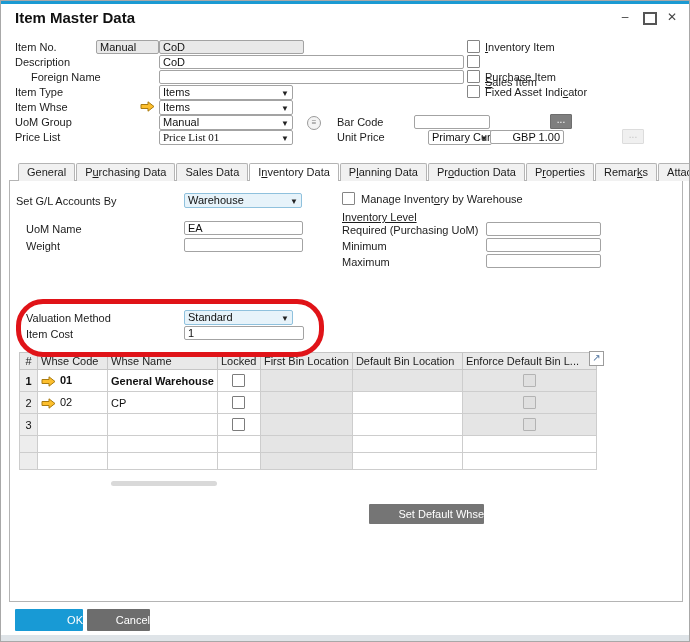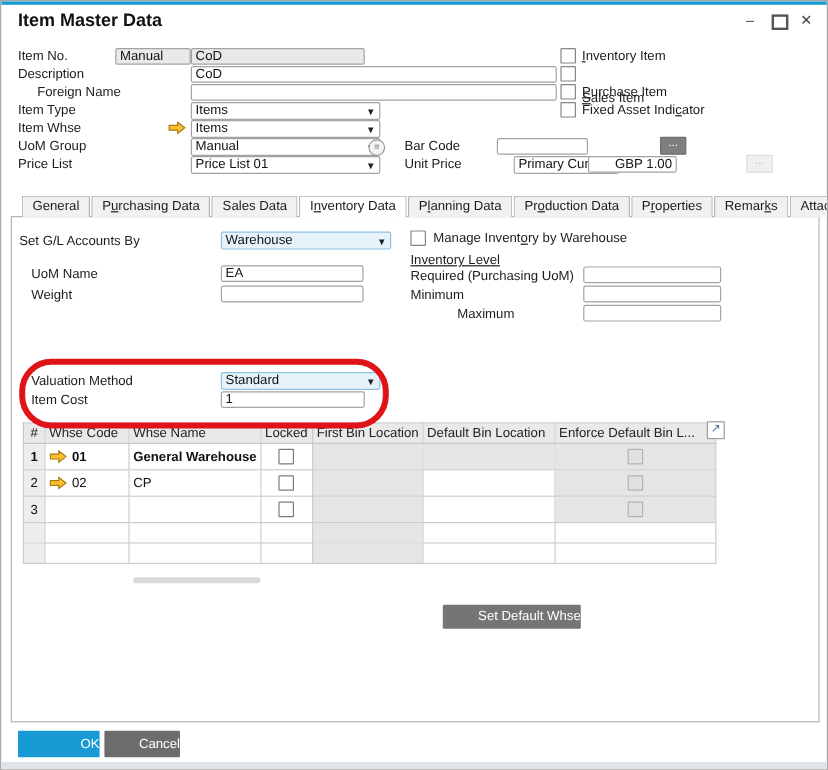--- a/index.html
+++ b/index.html
@@ -5,21 +5,21 @@
   html,body{margin:0;padding:0;background:#eceef0;font-family:"Liberation Sans",sans-serif;}
   .win{position:relative;width:688px;height:640px;background:#ffffff;border:1px solid #a8a8a8;overflow:hidden;}
   .topline{position:absolute;left:0;top:0;width:100%;height:3px;background:#1b9ad2;}
   .titlebar-title{position:absolute;left:14px;top:8px;font-size:15px;font-weight:bold;color:#111;}
   .winctl{position:absolute;top:9px;width:16px;height:14px;text-align:center;color:#444;font-size:12px;line-height:14px;cursor:default;}
   .maxbox{position:absolute;top:11px;width:10px;height:9px;border:2px solid #555;}
   .lbl{position:absolute;font-size:11px;color:#1c1c1c;white-space:nowrap;line-height:13px;}
   .inp{position:absolute;height:12px;border:1px solid #a3a3a3;border-radius:2px;background:#fff;font-size:11px;line-height:12px;padding:0 3px;color:#111;white-space:nowrap;overflow:hidden;}
   .inp.gray{background:#e9e9e9;}
   .inp.right{text-align:right;}
-  .dd{position:absolute;height:13px;border:1px solid #a3a3a3;border-radius:2px;background:#fff;font-size:11px;line-height:13px;padding:0 26px 0 3px;color:#111;white-space:nowrap;overflow:hidden;}
+  .dd{position:absolute;height:13px;border:1px solid #a3a3a3;border-radius:2px;background:#fff;font-size:11px;line-height:13px;padding:0 2px 0 3px;color:#111;white-space:nowrap;overflow:hidden;}
   .dd.blue{background:#e7f3fa;border-color:#8fc1dd;}
   .dd .arr{position:absolute;right:3px;top:1px;font-size:8px;color:#222;}
   .cb{position:absolute;width:11px;height:11px;border:1px solid #858585;border-radius:1px;background:#fff;}
   .link{position:absolute;font-size:11px;color:#1c1c1c;text-decoration:underline;white-space:nowrap;}
   .browse{position:absolute;width:20px;height:13px;background:#7f7f7f;color:#fff;font-size:10px;line-height:10px;text-align:center;border:1px solid #6e6e6e;border-radius:1px;cursor:pointer;}
   .browse.faint{background:#f0f0f0;color:#c4c4c4;border-color:#dcdcdc;}
   .circle-icon{position:absolute;width:12px;height:12px;border:1px solid #9a9a9a;border-radius:50%;background:#f4f4f4;color:#777;font-size:8px;line-height:12px;text-align:center;}
   
   .tabs{position:absolute;left:17px;top:162px;white-space:nowrap;z-index:2;}
   .tab{position:relative;display:inline-block;height:13px;line-height:13px;padding:2px 8px;font-size:11px;color:#1c1c1c;background:#f1f1f1;border:1px solid #b4b4b4;border-bottom:none;border-radius:2px 2px 0 0;margin-right:1px;cursor:pointer;vertical-align:bottom;}
@@ -75,21 +75,21 @@
   <div class="dd" style="left:158px;top:84px;width:127px;"><span>Items</span><span class="arr">▼</span></div>
 
   <svg class="arrow-ic" style="position:absolute;left:139px;top:100px;" width="15" height="11" viewBox="0 0 15 11">
       <path d="M1 3.5 h7 V0.8 l6 4.7 -6 4.7 V7.5 H1 z" fill="#fdbf2d" stroke="#a97b10" stroke-width="1"></path>
     </svg>
   <div class="dd" style="left:158px;top:99px;width:127px;"><span>Items</span><span class="arr">▼</span></div>
 
   <div class="dd" style="left:158px;top:114px;width:127px;"><span>Manual</span><span class="arr">▼</span></div>
   <div class="circle-icon" style="left:306px;top:115px;">≡</div>
 
-  <div class="dd" style="left:158px;top:129px;width:127px;"><span>Price List 01</span><span class="arr">▼</span></div>
+  <div class="dd" style="left:158px;top:129px;width:127px;font-family:Liberation Serif, serif;"><span>Price List 01</span><span class="arr">▼</span></div>
 
   <div class="cb" style="left:466px;top:39px;"></div>
   <div class="lbl" style="left:484px;top:40px;"><u>I</u>nventory Item</div>
   <div class="cb" style="left:466px;top:54px;"></div>
   <div class="lbl" style="left:484px;top:55px;margin-top:20px;"><u>S</u>ales Item</div>
   <div class="cb" style="left:466px;top:69px;"></div>
   <div class="lbl" style="left:484px;top:70px;"><u>P</u>urchase Item</div>
   <div class="cb" style="left:466px;top:84px;"></div>
   <div class="lbl" style="left:484px;top:85px;">Fixed Asset Indi<u>c</u>ator</div>
 
@@ -119,21 +119,21 @@
   <div class="lbl" style="left:25px;top:222px;">UoM Name</div>
   <div class="inp" style="left:183px;top:220px;width:111px;">EA</div>
   <div class="lbl" style="left:341px;top:223px;">Required (Purchasing UoM)</div>
   <div class="inp" style="left:485px;top:221px;width:107px;"></div>
 
   <div class="lbl" style="left:25px;top:239px;">Weight</div>
   <div class="inp" style="left:183px;top:237px;width:111px;"></div>
   <div class="lbl" style="left:341px;top:239px;">Minimum</div>
   <div class="inp" style="left:485px;top:237px;width:107px;"></div>
 
-  <div class="lbl" style="left:341px;top:255px;margin-left:39px;">Maximum</div>
+  <div class="lbl" style="left:341px;top:255px;">Maximum</div>
   <div class="inp" style="left:485px;top:253px;width:107px;"></div>
 
   <div class="lbl" style="left:25px;top:311px;">Valuation Method</div>
   <div class="dd blue" style="left:183px;top:309px;width:102px;"><span>Standard</span><span class="arr">▼</span></div>
   <div class="lbl" style="left:25px;top:327px;">Item Cost</div>
   <div class="inp" style="left:183px;top:325px;width:112px;">1</div>
   <div class="red-annot"></div>
 
   <table class="whse">
     <colgroup>

